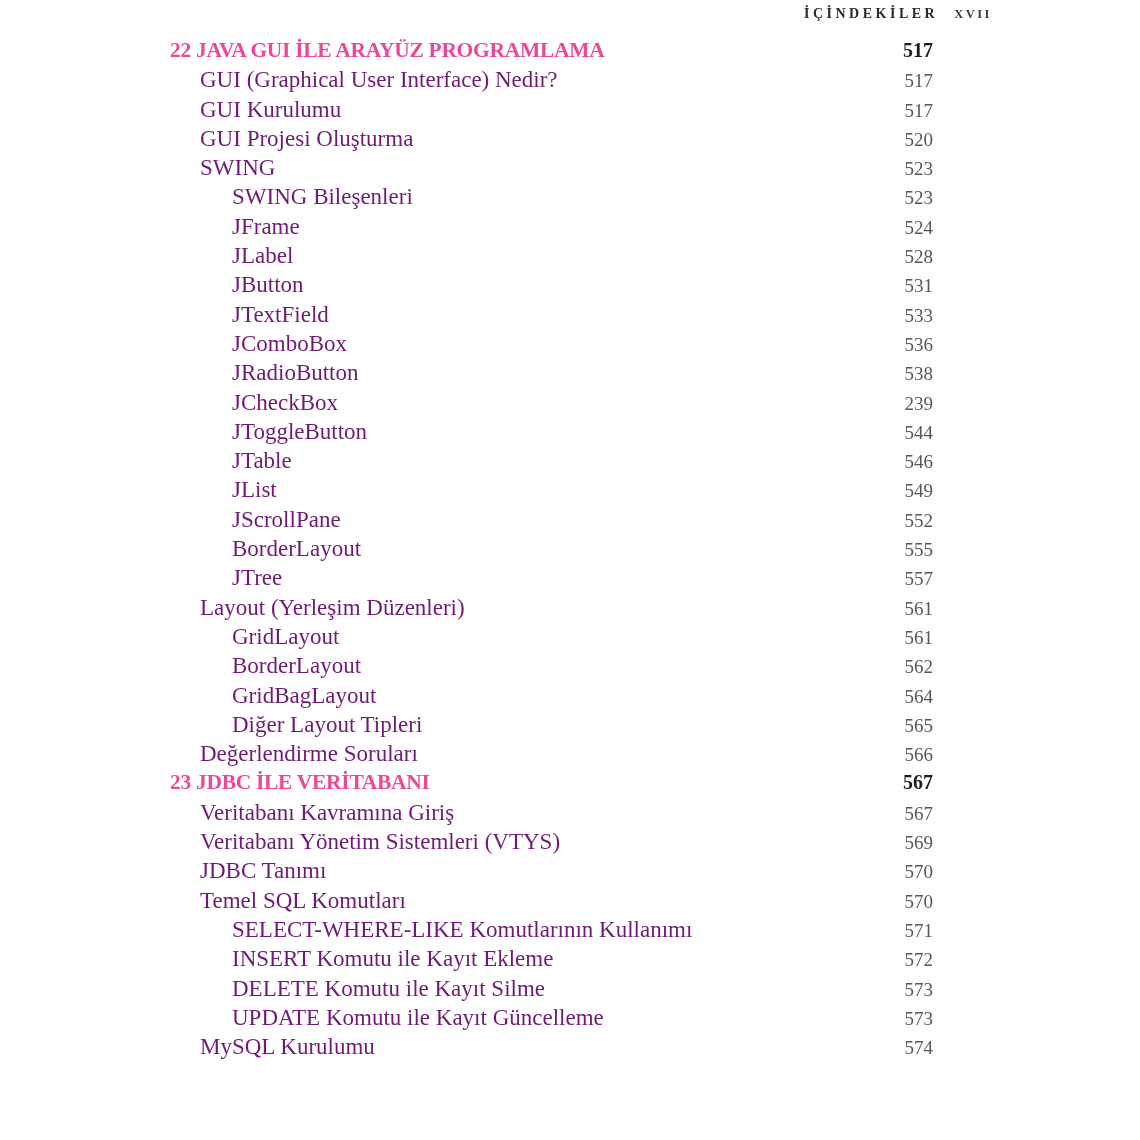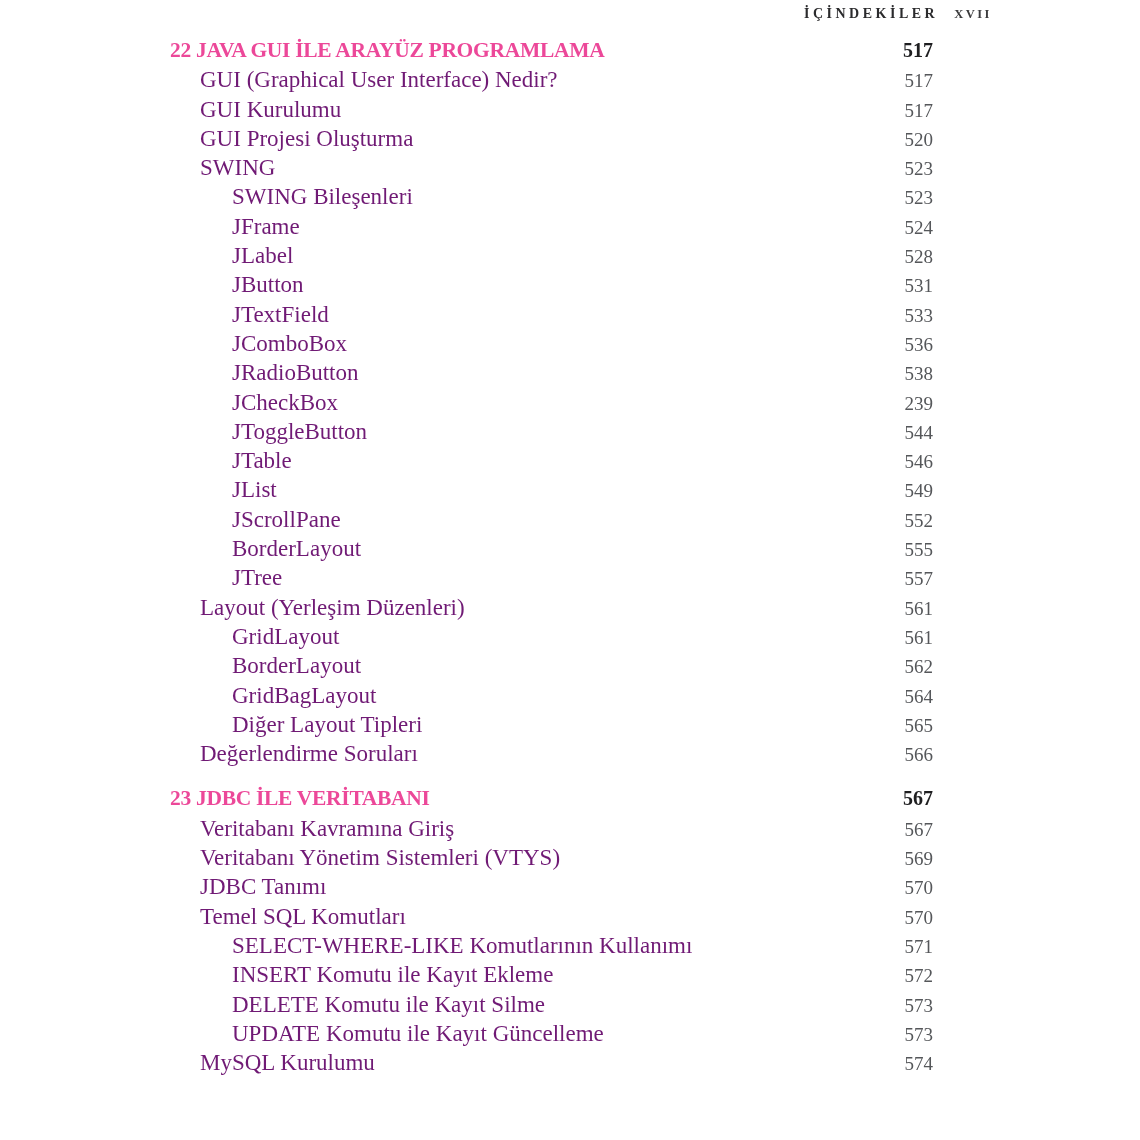--- a/index.html
+++ b/index.html
@@ -32,21 +32,21 @@
     letter-spacing: 2.5px;
     color: #3c3c3e;
     margin-left: 16px;
   }
   .toc {
     position: absolute;
     top: 38px;
     left: 170px;
     width: 763px;
   }
-  .toc-section + .toc-section { margin-top: 16px; }
+  .toc-section + .toc-section { }
   .toc-row {
     display: flex;
     justify-content: space-between;
     align-items: baseline;
     height: 29.3px;
   }
   .toc-label { white-space: nowrap; }
   .toc-row.level-1 .toc-label { padding-left: 30px; }
   .toc-row.level-2 .toc-label { padding-left: 62px; }
   .toc-row.chapter .toc-label {

